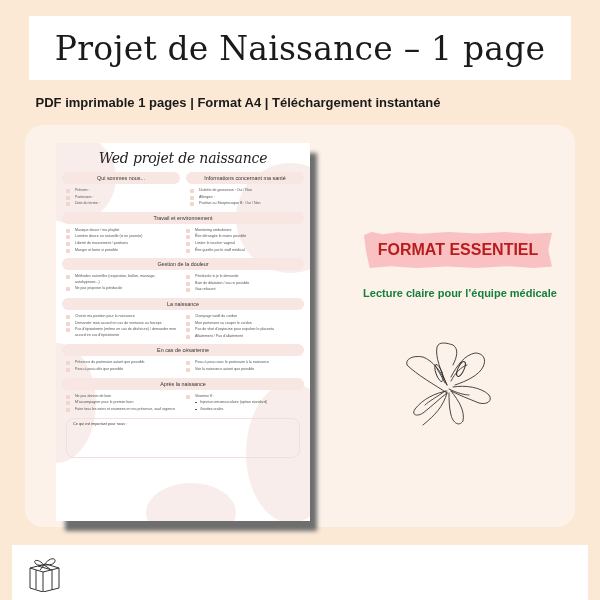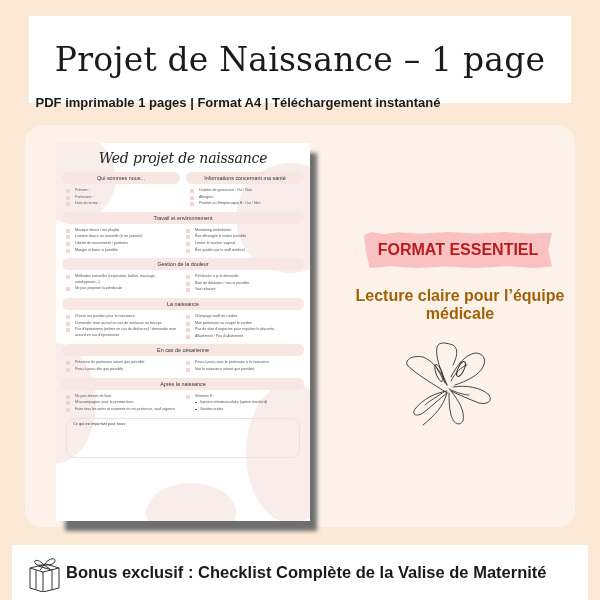--- a/index.html
+++ b/index.html
@@ -1,19 +1,19 @@
 <!DOCTYPE html>
 <html><head>
 <meta charset="utf-8">
 <style>
   * { box-sizing: border-box; margin: 0; padding: 0; }
   html, body { width: 600px; height: 600px; overflow: hidden; }
   body { background: #fbe9d6; font-family: "Liberation Sans", sans-serif; position: relative; }
 
-  .title-box { position: absolute; left: 29px; top: 16px; width: 542px; height: 87px; background: #ffffff; display: flex; align-items: center; justify-content: center; }
+  .title-box { position: absolute; left: 29px; top: 16px; width: 542px; height: 64px; background: #ffffff; display: flex; align-items: center; justify-content: center; }
   .title-box h1 { font-family: "DejaVu Serif", serif; font-weight: normal; font-size: 33px; color: #1a1a1a; letter-spacing: 0.2px; }
 
   .subtitle { position: absolute; left: 0; top: 95px; width: 476px; text-align: center; font-size: 13px; font-weight: bold; color: #1a1a1a; }
 
   .main-panel { position: absolute; left: 25px; top: 125px; width: 550px; height: 402px; background: #fcf2ea; border-radius: 18px; }
 
   
   .doc-shadow { position: absolute; left: 60px; top: 148px; width: 252px; height: 378px; background: #6e6e6e; filter: blur(2px); transform: translate(5px,5px); }
   .doc { position: absolute; left: 56px; top: 143px; width: 254px; height: 378px; background: #ffffff; overflow: hidden; }
   .doc-bg-swirl { position: absolute; border-radius: 50%; background: #f6e5e2; opacity: 0.7; }
@@ -28,21 +28,21 @@
   .items li { font-size: 3.6px; color: #555; line-height: 5.6px; position: relative; padding-left: 9px; margin-bottom: 1px; }
   .items li::before { content: ""; position: absolute; left: 0; top: 1px; width: 4px; height: 4px; border-radius: 1px; background: #f1d5cc; }
   .items li.sub { padding-left: 14px; }
   .items li.sub::before { left: 9px; top: 2.4px; width: 2px; height: 0.6px; background: #555; border-radius: 0; }
   .note-box { margin: 3px 4px 0 4px; height: 40px; border: 1px solid #f1e0da; border-radius: 8px; padding: 3px 6px; font-size: 3.8px; color: #444; }
 
   
   .tape { position: absolute; left: 364px; top: 232px; width: 188px; height: 36px; background: #f9c1c1;
           clip-path: polygon(0% 8%, 4% 0%, 10% 6%, 18% 1%, 30% 5%, 45% 0%, 60% 4%, 75% 0%, 88% 5%, 100% 2%, 98% 50%, 100% 96%, 90% 100%, 76% 95%, 60% 100%, 44% 96%, 28% 100%, 14% 95%, 3% 100%, 1% 52%); }
   .format-label { position: absolute; left: 364px; top: 232px; width: 188px; height: 36px; display: flex; align-items: center; justify-content: center; font-size: 16px; font-weight: bold; color: #b91c1c; }
-  .tagline { position: absolute; left: 330px; top: 287px; width: 260px; text-align: center; font-size: 16px; font-weight: bold; color: #a16207; }
+  .tagline { position: absolute; left: 330px; top: 287px; width: 260px; text-align: center; font-size: 11px; font-weight: bold; color: #15803d; }
   .lily { position: absolute; left: 395px; top: 335px; width: 110px; height: 110px; }
 
   
   .bonus-box { position: absolute; left: 12px; top: 545px; width: 576px; height: 55px; background: #ffffff; display: flex; align-items: center; padding-left: 14px; }
   .gift { width: 36px; height: 38px; margin-right: 4px; }
   .bonus-text { font-size: 16.5px; font-weight: bold; color: #1a1a1a; }
 </style>
 </head>
 <body>
 
@@ -212,14 +212,13 @@
     <path d="M4 14 L20 10 L33 14 L17 18 Z"></path>
     <path d="M4 14 L4 34 L17 38 L17 18"></path>
     <path d="M17 38 L33 34 L33 14"></path>
     <path d="M10 16 L10 35"></path>
     <path d="M12 12 L26 16 L26 36"></path>
     <path d="M18 11 C12 4, 6 6, 10 10 C12 12, 16 11, 18 11"></path>
     <path d="M18 11 C24 2, 32 4, 28 9 C26 11, 22 11, 18 11"></path>
     <path d="M18 11 L14 16"></path>
     <path d="M18 11 L24 15"></path>
   </svg>
-  <span class="bonus-text">Bonus exclusif : Checklist Complète de la Valise de Maternité</span>
 </div>
 
 </body></html>

